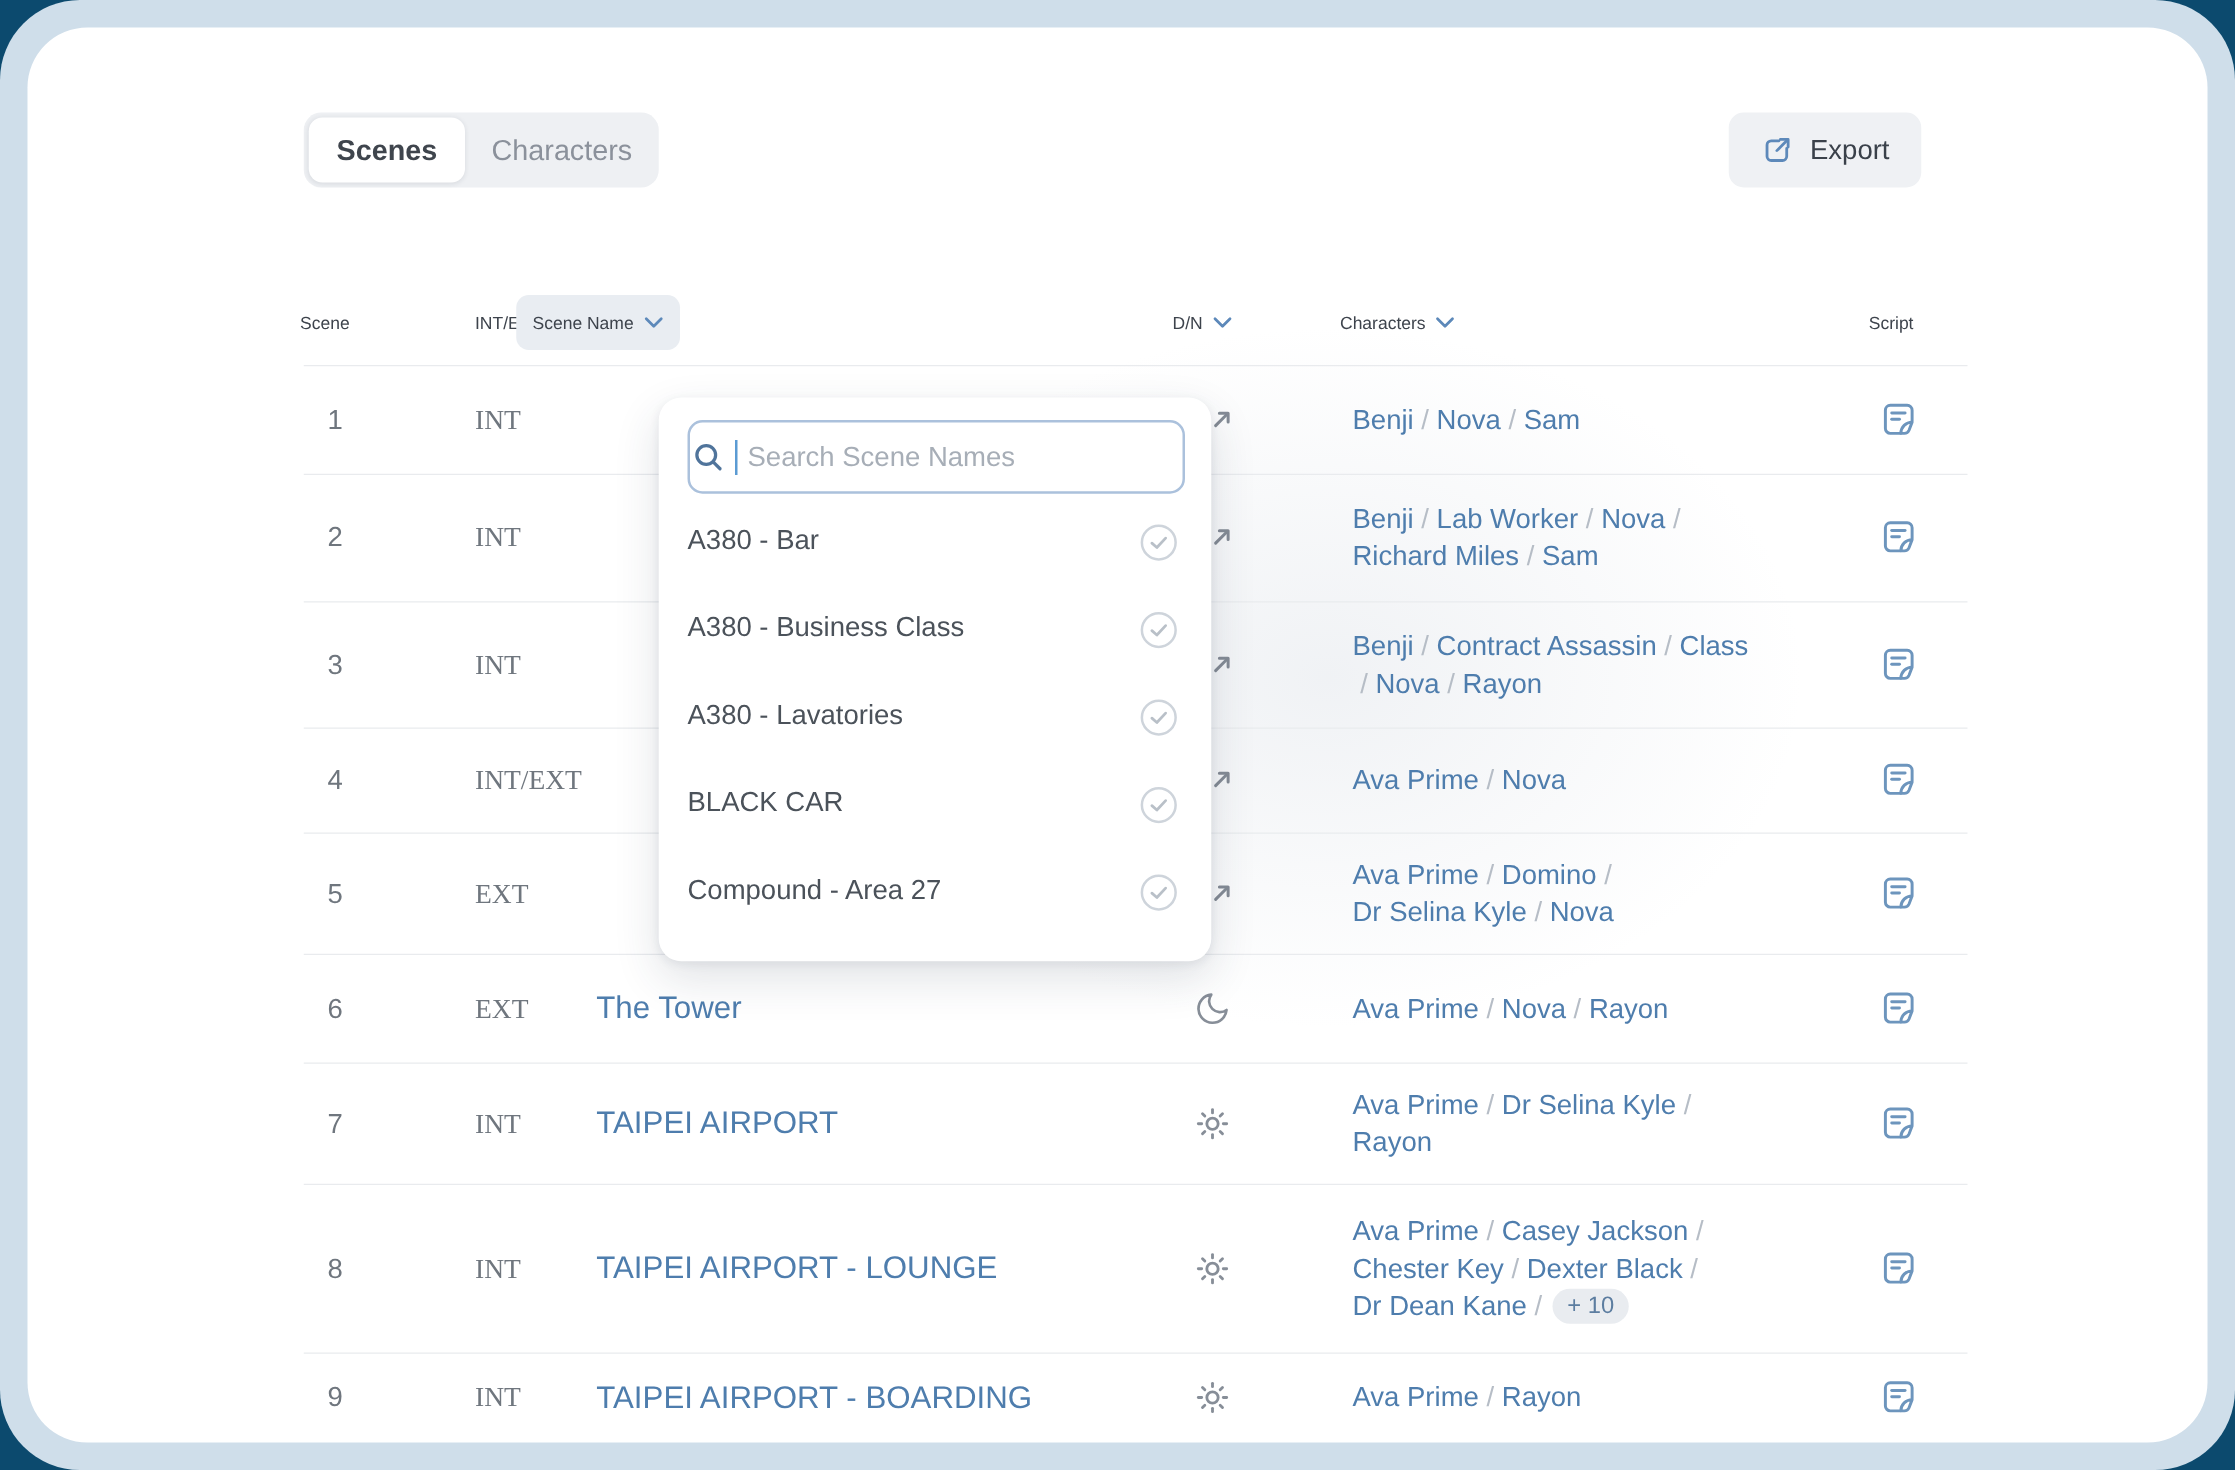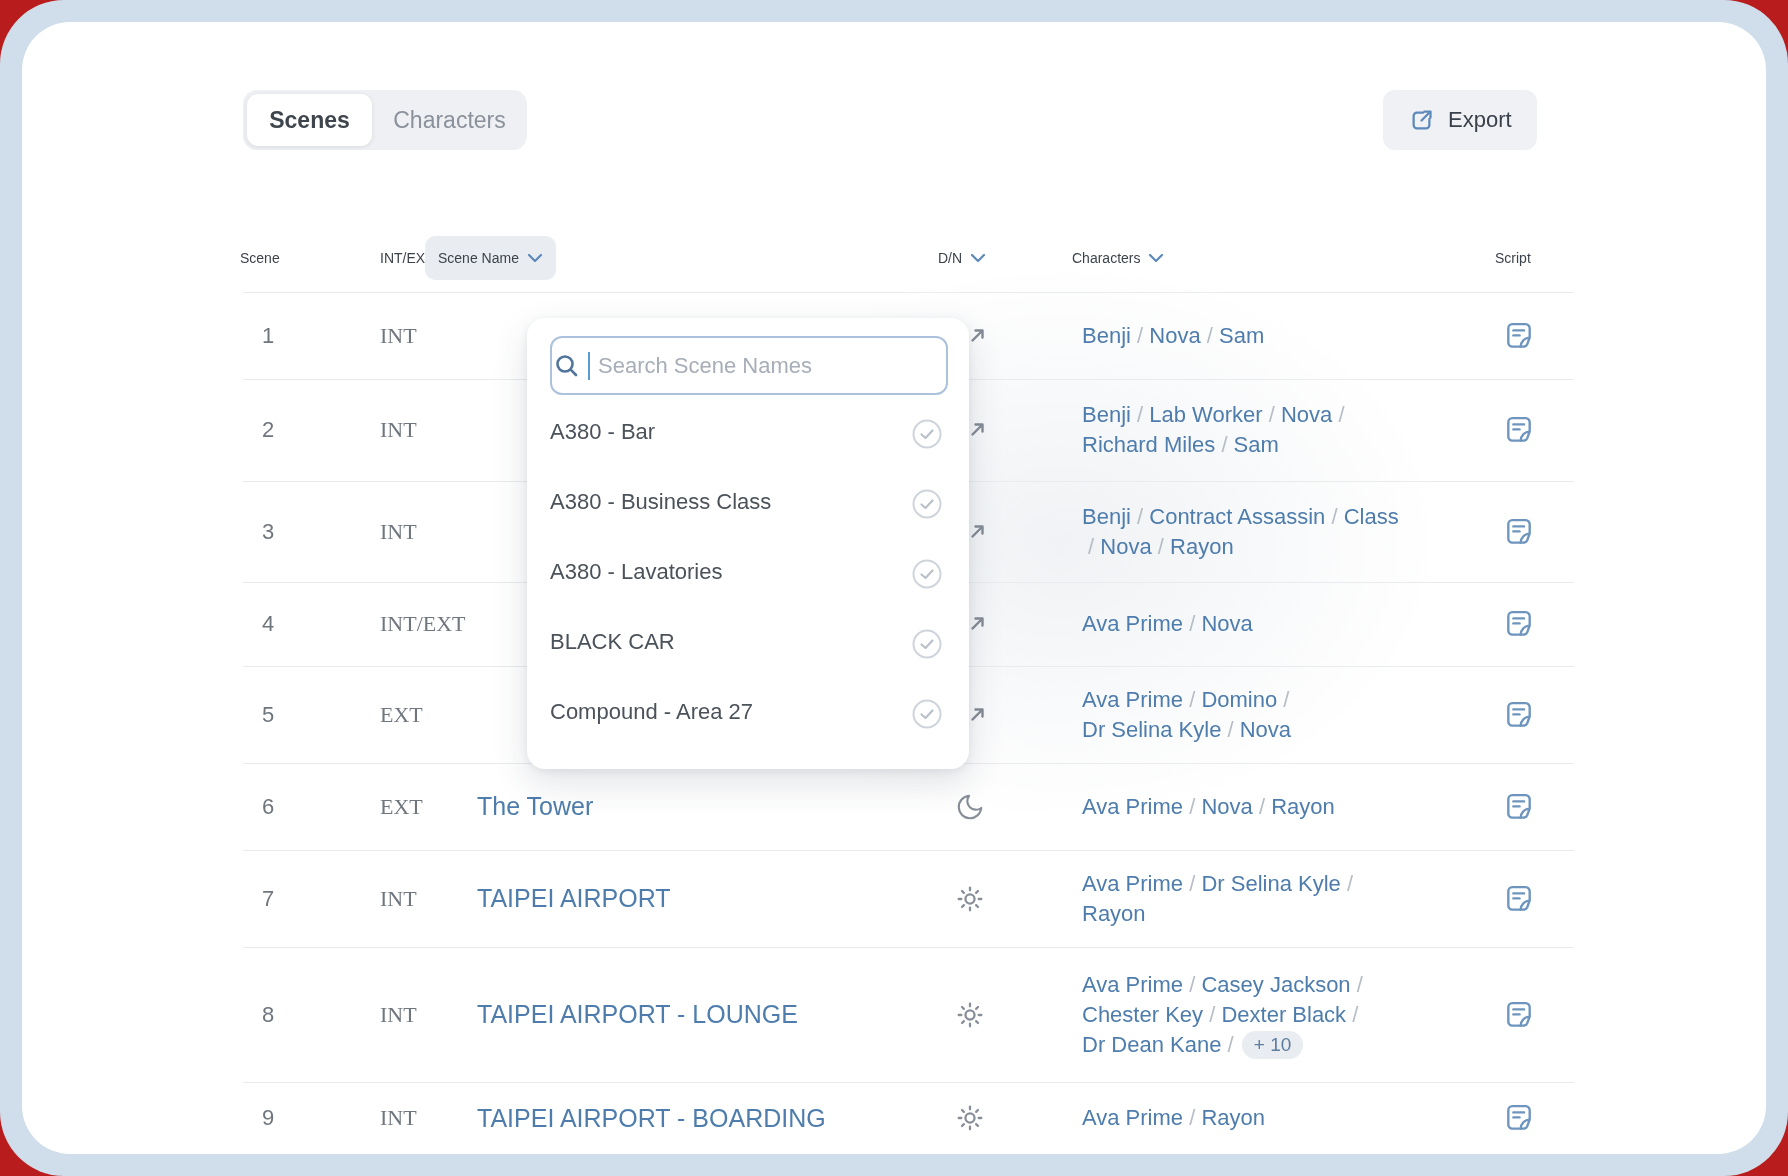--- a/index.html
+++ b/index.html
@@ -1,16 +1,16 @@
 <!DOCTYPE html>
 <html><head>
 <meta charset="utf-8">
 <style>
   html,body{margin:0;padding:0;background:#000;}
-  .stage{position:relative;width:1788px;height:1176px;background:#b91c1c;overflow:hidden;
+  .stage{position:relative;width:1788px;height:1176px;background:#0c4a6e;overflow:hidden;
          font-family:"Liberation Sans",sans-serif;-webkit-font-smoothing:antialiased;}
   .frame{position:absolute;inset:0;background:#cfdeea;border-radius:64px;}
   .card{position:absolute;left:22px;top:22px;width:1744px;height:1132px;background:#ffffff;
         border-radius:48px;overflow:hidden;}
   .sheen{position:absolute;left:660px;top:240px;width:760px;height:560px;pointer-events:none;
          background:radial-gradient(closest-side,rgba(205,212,221,0.30),rgba(255,255,255,0));}
 
   
   .tabs{position:absolute;left:221px;top:68px;width:284px;height:60px;background:#eef0f3;
         border-radius:14px;display:flex;align-items:center;}
@@ -22,21 +22,21 @@
   .export-btn{position:absolute;left:1361px;top:68px;height:60px;background:#eff1f4;
         border-radius:12px;display:flex;align-items:center;gap:13px;padding:0 25px;
         font-size:22px;color:#3a414a;}
 
   
   .thead{position:absolute;left:0;top:212px;width:100%;height:48px;font-size:14px;color:#3d434c;}
   .th{position:absolute;top:0;height:48px;display:flex;align-items:center;gap:8px;}
   .th-scene{left:218px;}
   .th-intext{left:358px;}
   .th-pill{left:391px;top:2px;height:44px;background:#e9edf2;border-radius:10px;
-           padding:0 13px;display:flex;align-items:center;gap:8px;margin-left:12px;}
+           padding:0 13px;display:flex;align-items:center;gap:8px;}
   .th-dn{left:916px;}
   .th-chars{left:1050px;}
   .th-script{left:1473px;}
   .hline{position:absolute;left:221px;width:1331px;height:1px;background:#e9ebee;}
 
   
   .row{position:absolute;left:221px;width:1331px;border-bottom:1px solid #e9ebee;}
   .r1{top:270px;height:87px;} .r2{top:357px;height:102px;} .r3{top:459px;height:101px;}
   .r4{top:560px;height:84px;} .r5{top:644px;height:97px;}  .r6{top:741px;height:87px;}
   .r7{top:828px;height:97px;} .r8{top:925px;height:135px;} .r9{top:1060px;height:72px;border-bottom:none;}

